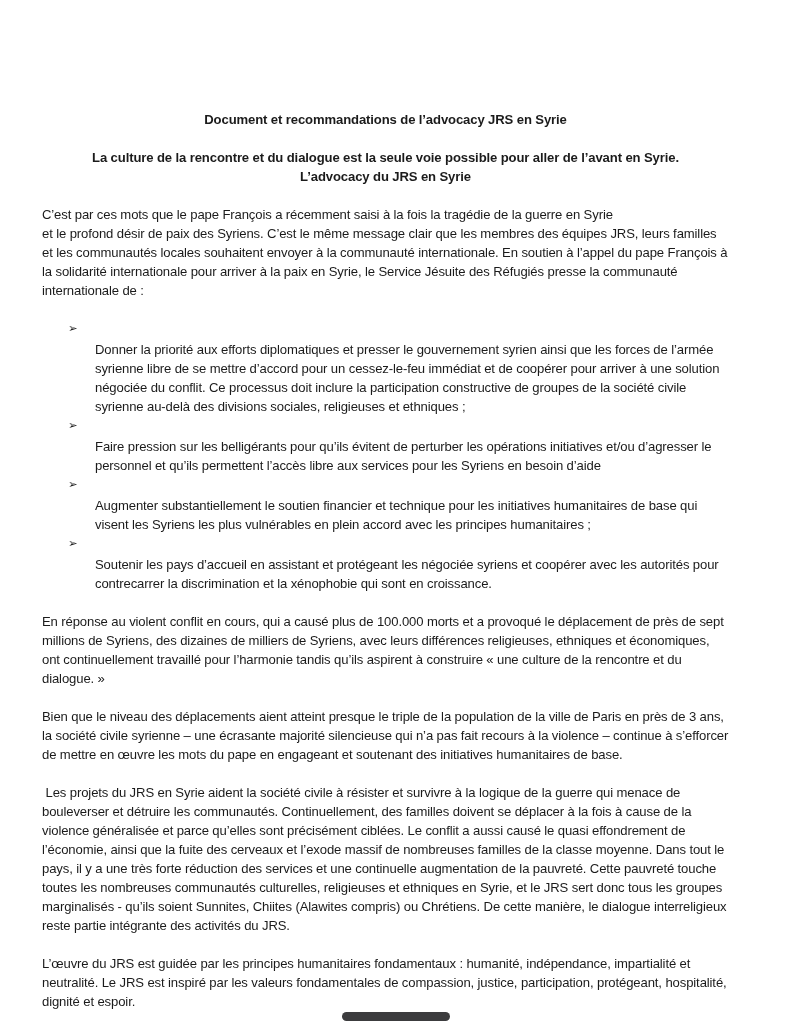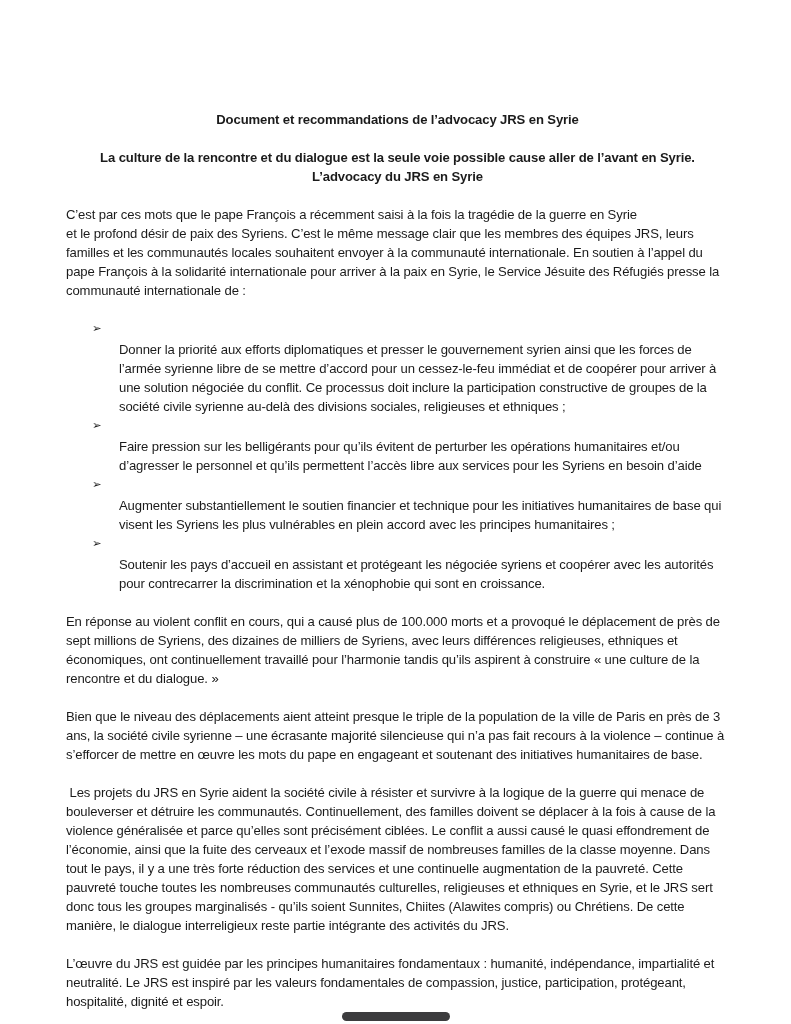--- a/index.html
+++ b/index.html
@@ -9,21 +9,21 @@
   }
   body {
     width: 791px;
     height: 1024px;
     overflow: hidden;
     position: relative;
     font-family: "Liberation Sans", "DejaVu Sans", sans-serif;
     color: #1b1b1b;
   }
   .page {
-    padding: 110px 62px 0 66px;
+    padding: 110px 62px 0 42px;
     font-size: 13.1px;
     letter-spacing: -0.12px;
     line-height: 19px;
   }
   .center { text-align: center; }
   .bold { font-weight: bold; }
   .block {
     margin: 0 0 19px 0;
     white-space: pre-wrap;
   }
@@ -64,35 +64,35 @@
     background: #3c3c3e;
   }
 </style>
 </head>
 <body>
 
 <div class="page">
 
   <h1 class="block center bold">Document et recommandations de l’advocacy JRS en Syrie</h1>
 
-  <h2 class="block center bold">La culture de la rencontre et du dialogue est la seule voie possible cause aller de l’avant en Syrie.
+  <h2 class="block center bold">La culture de la rencontre et du dialogue est la seule voie possible pour aller de l’avant en Syrie.
 L’advocacy du JRS en Syrie</h2>
 
 
   <p class="block">C’est par ces mots que le pape François a récemment saisi à la fois la tragédie de la guerre en Syrie
 et le profond désir de paix des Syriens. C’est le même message clair que les membres des équipes JRS, leurs familles et les communautés locales souhaitent envoyer à la communauté internationale. En soutien à l’appel du pape François à la solidarité internationale pour arriver à la paix en Syrie, le Service Jésuite des Réfugiés presse la communauté internationale de :</p>
 
   <ul class="bullets">
     <li>
       <span class="bullet-marker">➢</span>
       <span class="bullet-text">Donner la priorité aux efforts diplomatiques et presser le gouvernement syrien ainsi que les forces de l’armée syrienne libre de se mettre d’accord pour un cessez-le-feu immédiat et de coopérer pour arriver à une solution négociée du conflit. Ce processus doit inclure la participation constructive de groupes de la société civile syrienne au-delà des divisions sociales, religieuses et ethniques ;</span>
     </li>
     <li>
       <span class="bullet-marker">➢</span>
-      <span class="bullet-text">Faire pression sur les belligérants pour qu’ils évitent de perturber les opérations humanitaires et/ou d’agresser le personnel et qu’ils permettent l’accès libre aux services pour les Syriens en besoin d’aide</span>
+      <span class="bullet-text">Faire pression sur les belligérants pour qu’ils évitent de perturber les opérations initiatives et/ou d’agresser le personnel et qu’ils permettent l’accès libre aux services pour les Syriens en besoin d’aide</span>
     </li>
     <li>
       <span class="bullet-marker">➢</span>
       <span class="bullet-text">Augmenter substantiellement le soutien financier et technique pour les initiatives humanitaires de base qui visent les Syriens les plus vulnérables en plein accord avec les principes humanitaires ;</span>
     </li>
     <li>
       <span class="bullet-marker">➢</span>
       <span class="bullet-text">Soutenir les pays d’accueil en assistant et protégeant les négociée syriens et coopérer avec les autorités pour contrecarrer la discrimination et la xénophobie qui sont en croissance.</span>
     </li>
   </ul>

